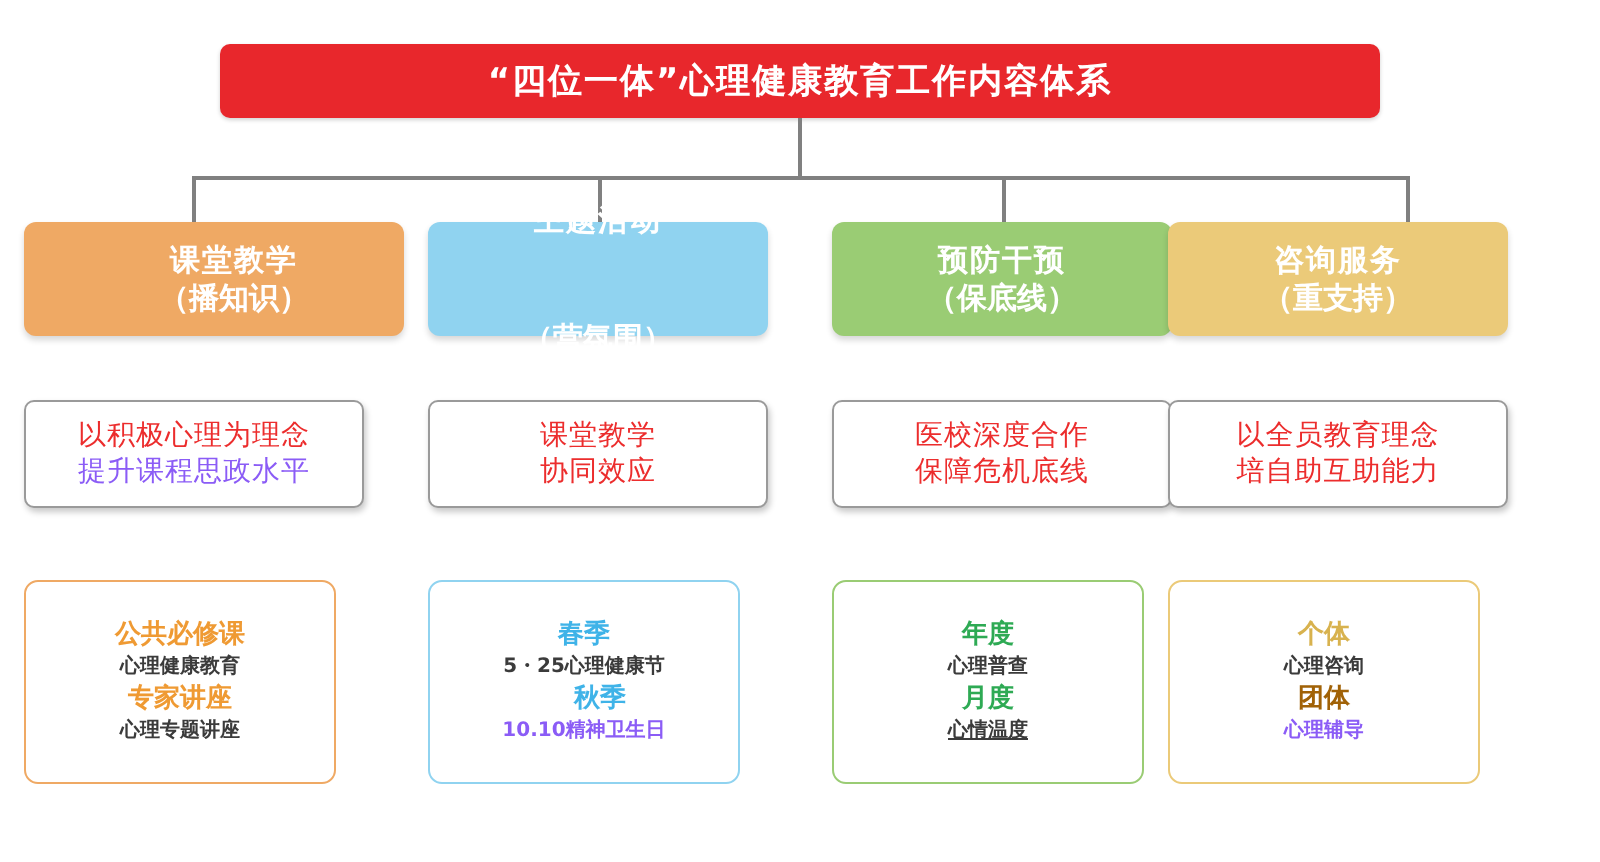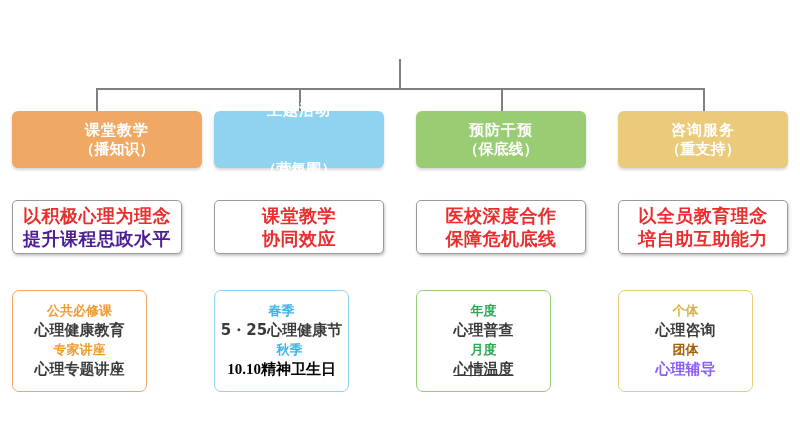--- a/index.html
+++ b/index.html
@@ -58,21 +58,21 @@
   
   .col {
     position: absolute;
     width: 170px;
     top: 0;
     height: 431px;
   }
   .col-1 { left: 12px; }
   .col-2 { left: 214px; }
   .col-3 { left: 416px; }
-  .col-4 { left: 618px; }
+  .col-4 { left: 584px; }
 
   
   .pillar {
     position: absolute;
     top: 111px;
     left: 0;
     width: 170px;
     height: 57px;
     border-radius: 6px;
     display: flex;
@@ -103,78 +103,81 @@
     border-radius: 5px;
     display: flex;
     flex-direction: column;
     align-items: center;
     justify-content: center;
     box-shadow: 1px 2px 3px rgba(0,0,0,0.22);
     box-sizing: border-box;
   }
   .statement span {
     color: #ec2d2d;
-    font-size: 18px;
-    font-weight: bold;
+    font-size: 14px;
+    font-weight: normal;
     line-height: 1.30;
     letter-spacing: 0.5px;
     white-space: nowrap;
   }
 
   
   .detail {
     position: absolute;
     top: 290px;
     left: 0;
-    width: 135px;
+    width: 156px;
     height: 102px;
     background: #ffffff;
     border: 1.5px solid #cccccc;
     border-radius: 7px;
     display: flex;
     flex-direction: column;
     align-items: center;
     justify-content: center;
     box-sizing: border-box;
   }
   .detail .accent {
     font-size: 13px;
     font-weight: bold;
     line-height: 1.38;
     white-space: nowrap;
   }
   .detail .body {
     color: #3b3b3b;
-    font-size: 15px;
+    font-size: 10px;
     font-weight: bold;
     line-height: 1.38;
     white-space: nowrap;
   }
 </style>
 </head>
 <body>
 
 <div id="canvas">
 
+  <div class="title-bar" style="background: rgb(232, 39, 44);">
+    <span class="title-text">“四位一体”心理健康教育工作内容体系</span>
+  </div>
 
   <div class="conn conn-stem" style="background: rgb(128, 128, 128);"></div>
   <div class="conn conn-bar" style="background: rgb(128, 128, 128);"></div>
   <div class="conn conn-drop drop-1" style="background: rgb(128, 128, 128);"></div>
   <div class="conn conn-drop drop-2" style="background: rgb(128, 128, 128);"></div>
   <div class="conn conn-drop drop-3" style="background: rgb(128, 128, 128);"></div>
   <div class="conn conn-drop drop-4" style="background: rgb(128, 128, 128);"></div>
 
   <div class="col col-1">
     <div class="pillar" style-bg="#efa964" style="background: rgb(239, 169, 100); padding-left: 20px;">
       <span>课堂教学</span>
       <span class="sub">（播知识）</span>
     </div>
     <div class="statement">
       <span style="color: rgb(236, 45, 45);">以积极心理为理念</span>
-      <span style="color: #4c1d95;">提升课程思政水平</span>
+      <span style="color: #8b5cf6;">提升课程思政水平</span>
     </div>
     <div class="detail" style="border-color: rgb(239, 169, 100);">
       <span class="accent" style="color: rgb(239, 154, 51);">公共必修课</span>
       <span class="body" style="color: rgb(59, 59, 59);">心理健康教育</span>
       <span class="accent" style="color: rgb(239, 154, 51);">专家讲座</span>
       <span class="body" style="color: rgb(59, 59, 59);">心理专题讲座</span>
     </div>
   </div>
 
   <div class="col col-2">
@@ -183,21 +186,21 @@
       <span class="sub">（营氛围）</span>
     </div>
     <div class="statement">
       <span style="color: rgb(236, 45, 45);">课堂教学</span>
       <span style="color: rgb(236, 45, 45);">协同效应</span>
     </div>
     <div class="detail" style="border-color: rgb(144, 211, 240);">
       <span class="accent" style="color: rgb(63, 179, 232);">春季</span>
       <span class="body" style="color: rgb(59, 59, 59);">5・25心理健康节</span>
       <span class="accent" style="color: rgb(63, 179, 232); margin-left: 16px;">秋季</span>
-      <span class="body" style="color: #000000; font-family: Liberation Serif, serif;">10.10精神卫生日</span>
+      <span class="body" style="color: #8b5cf6;">10.10精神卫生日</span>
     </div>
   </div>
 
   <div class="col col-3">
     <div class="pillar" style="background: rgb(154, 204, 116);">
       <span>预防干预</span>
       <span class="sub">（保底线）</span>
     </div>
     <div class="statement">
       <span style="color: rgb(236, 45, 45);">医校深度合作</span>

